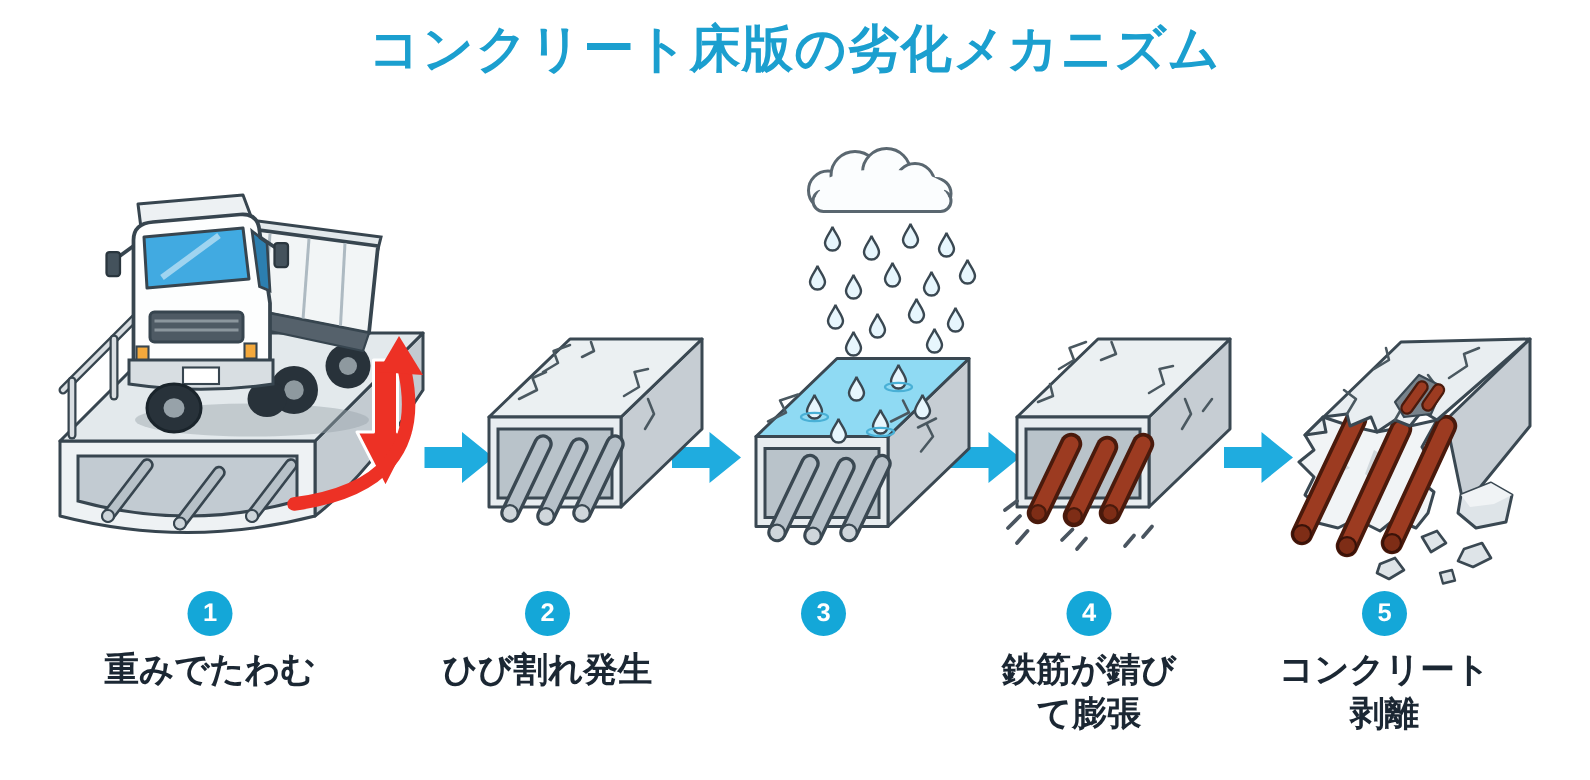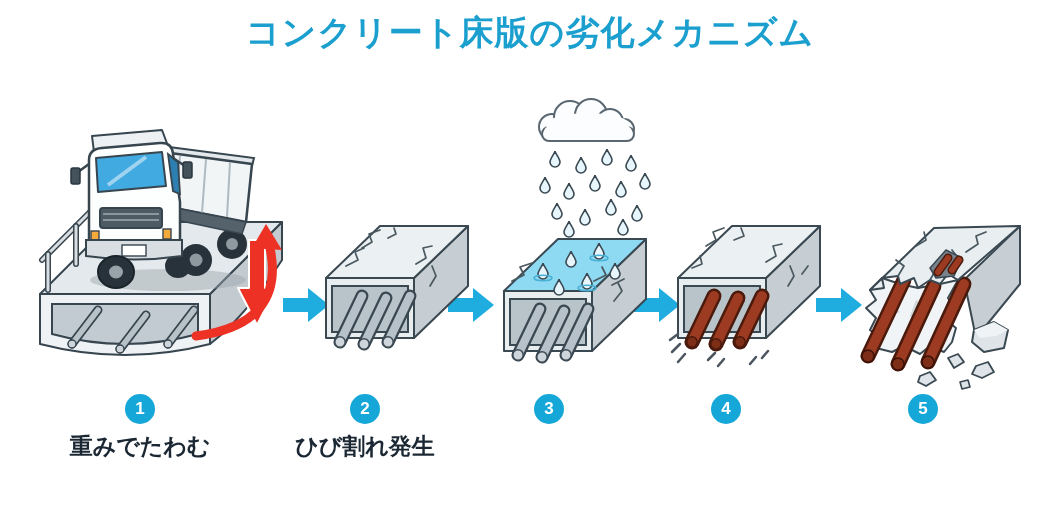--- a/index.html
+++ b/index.html
@@ -283,14 +283,16 @@
     </div>
   <div class="step-circle" style="left:726px">
       <span>4</span>
     </div>
   <div class="step-circle" style="left:923px">
       <span>5</span>
     </div>
 
   <div class="step-label nowrap" style="left:140px">重みでたわむ</div>
   <div class="step-label nowrap" style="left:365px">ひび割れ発生</div>
+  <div class="step-label" style="left:726px;width:122px">鉄筋が錆びて膨張</div>
+  <div class="step-label" style="left:923px;width:146px">コンクリート剥離</div>
 
 </div>
 
 </body></html>

